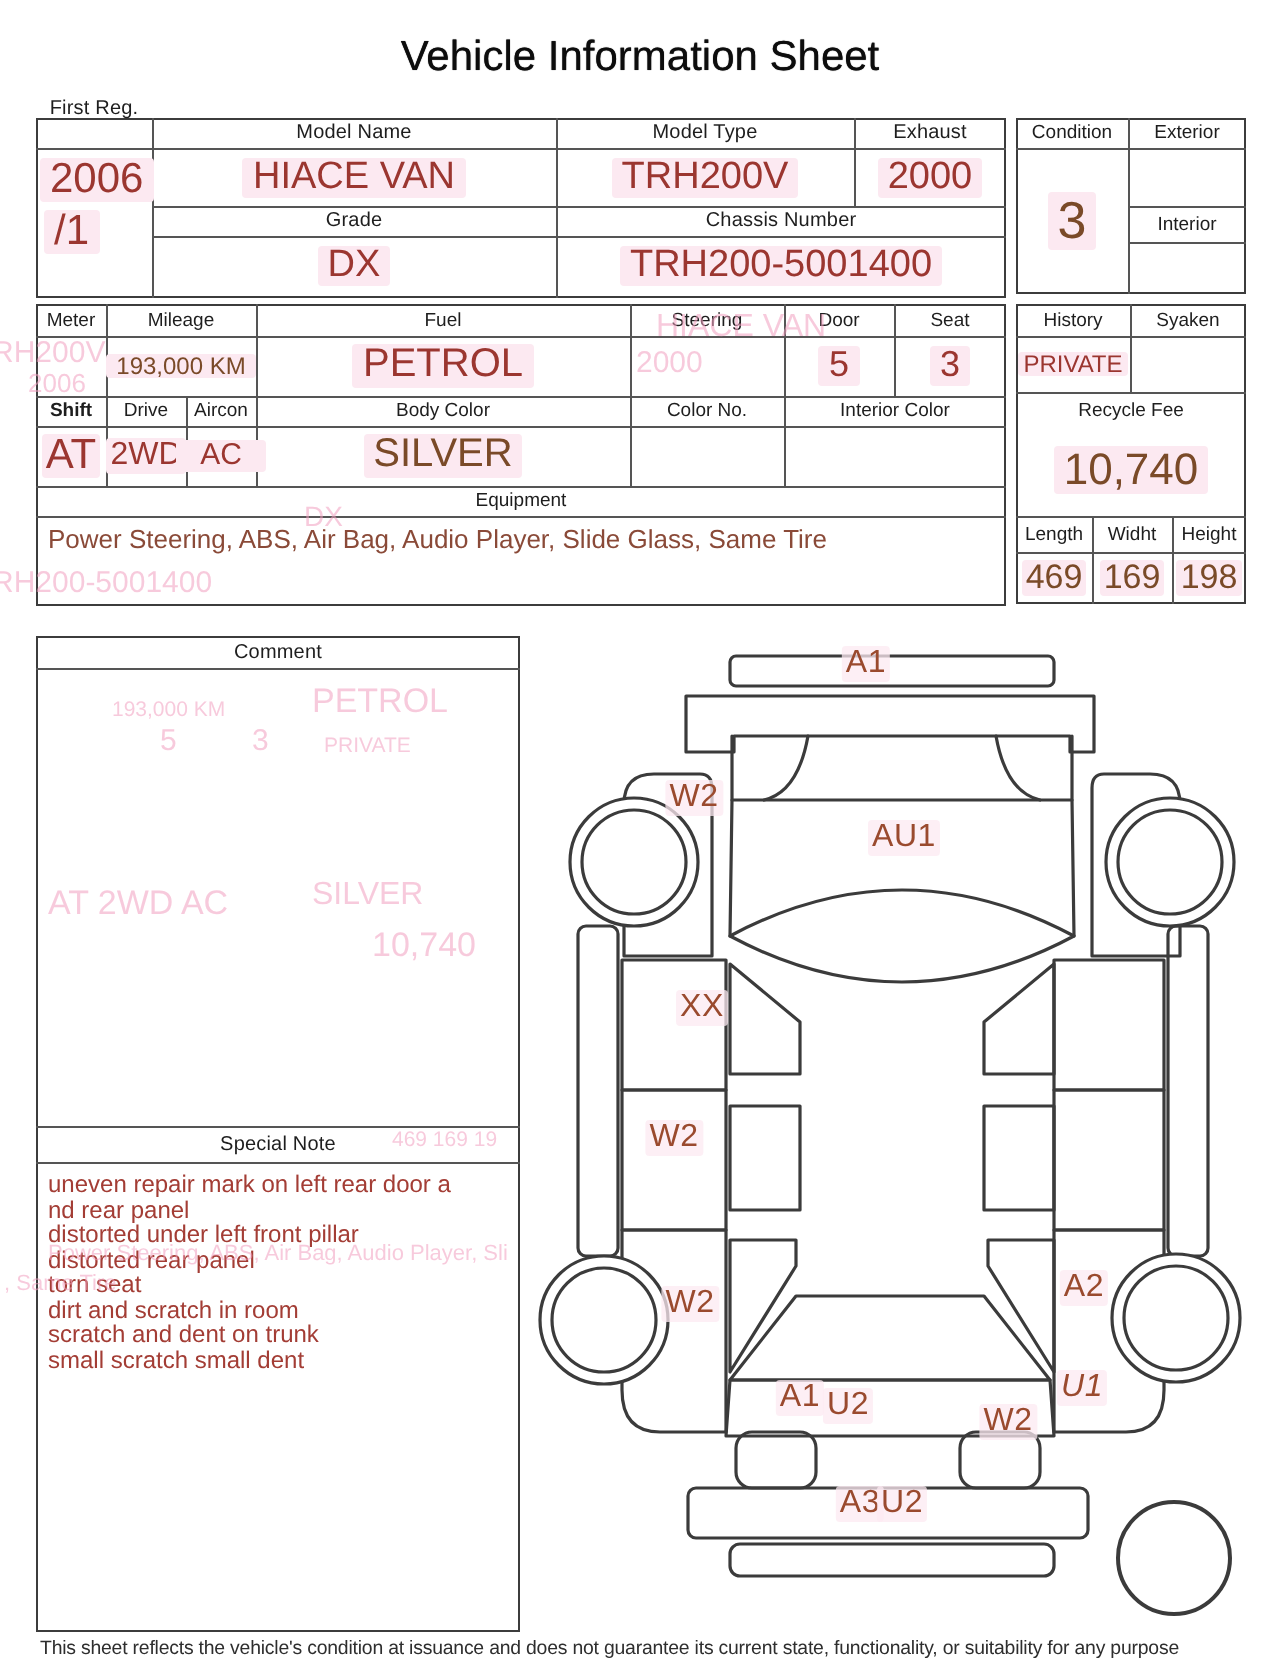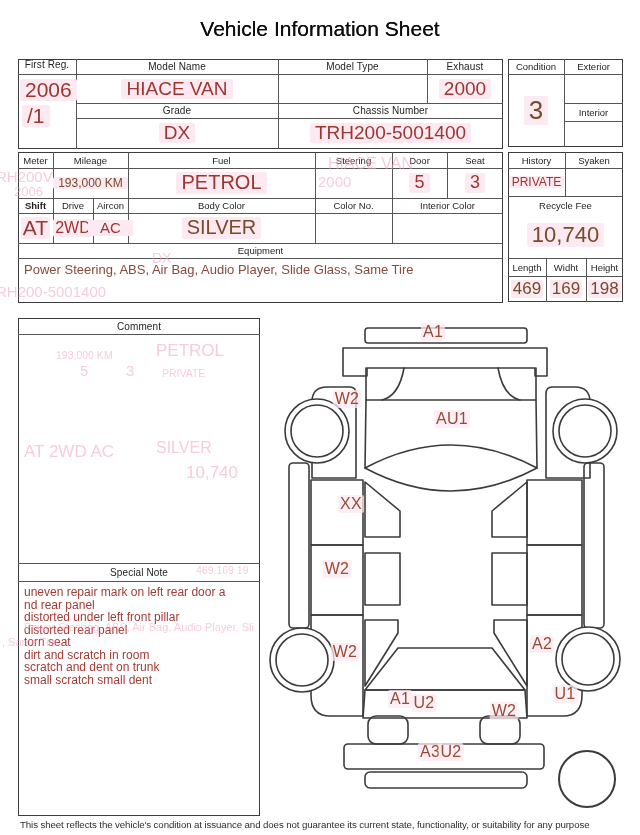--- a/index.html
+++ b/index.html
@@ -46,33 +46,36 @@
   <div class="title">Vehicle Information Sheet</div>
 
   <div class="frame" style="left:18px;top:59px;width:485px;height:90px;"></div>
   <div class="vl" style="left:76px;top:59px;height:90px;"></div>
   <div class="vl" style="left:278px;top:59px;height:90px;"></div>
   <div class="vl" style="left:427px;top:59px;height:44px;"></div>
   <div class="hz" style="left:18px;top:74px;width:485px;"></div>
   <div class="hz" style="left:76px;top:103px;width:427px;"></div>
   <div class="hz" style="left:76px;top:118px;width:427px;"></div>
 
-  <div class="cell lbl" style="left:18px;top:57px;width:58px;height:15px;">First Reg.</div>
+  <div class="cell lbl" style="left:18px;top:47px;width:58px;height:15px;">First Reg.</div>
   <div class="cell lbl" style="left:76px;top:59px;width:202px;height:15px;">Model Name</div>
   <div class="cell lbl" style="left:278px;top:59px;width:149px;height:15px;">Model Type</div>
   <div class="cell lbl" style="left:427px;top:59px;width:76px;height:15px;">Exhaust</div>
 
   <div class="cell red" style="left:20px;top:77px;width:56px;height:26px;font-size:21px;justify-content:flex-start;">
       <span class="pill">2006</span>
     </div>
   <div class="cell red" style="left:22px;top:103px;width:54px;height:26px;font-size:21px;justify-content:flex-start;">
       <span class="pill">/1</span>
     </div>
   <div class="cell red" style="left:76px;top:75px;width:202px;height:28px;font-size:19px;">
       <span class="pill">HIACE VAN</span>
+    </div>
+  <div class="cell red" style="left:278px;top:75px;width:149px;height:28px;font-size:19px;">
+      <span class="pill">TRH200V</span>
     </div>
   <div class="cell red" style="left:427px;top:75px;width:76px;height:28px;font-size:19px;">
       <span class="pill">2000</span>
     </div>
 
   <div class="cell lbl" style="left:76px;top:103px;width:202px;height:15px;">Grade</div>
   <div class="cell lbl" style="left:278px;top:103px;width:225px;height:15px;">Chassis Number</div>
   <div class="cell red" style="left:76px;top:118px;width:202px;height:30px;font-size:19px;">
       <span class="pill">DX</span>
     </div>
@@ -247,21 +250,21 @@
   </svg>
 
   <div style="position:absolute;left:265px;top:315px;width:375px;height:500px;z-index:2;">
     <span class="diag-lbl" style="left:168px;top:8px;">A1</span>
     <span class="diag-lbl" style="left:82px;top:75px;">W2</span>
     <span class="diag-lbl" style="left:187px;top:95px;">AU1</span>
     <span class="diag-lbl" style="left:86px;top:180px;">XX</span>
     <span class="diag-lbl" style="left:72px;top:245px;">W2</span>
     <span class="diag-lbl" style="left:80px;top:328px;">W2</span>
     <span class="diag-lbl" style="left:277px;top:320px;">A2</span>
-    <span class="diag-lbl" style="left:300px;top:370px;">U1</span>
+    <span class="diag-lbl" style="left:276px;top:370px;font-style:italic;">U1</span>
     <span class="diag-lbl" style="left:135px;top:375px;">A1</span>
     <span class="diag-lbl" style="left:159px;top:379px;">U2</span>
     <span class="diag-lbl" style="left:239px;top:387px;">W2</span>
     <span class="diag-lbl" style="left:165px;top:428px;">A3</span>
     <span class="diag-lbl" style="left:186px;top:428px;">U2</span>
   </div>
 
   <span class="ghost g0">RH200V</span>
   <span class="ghost g1">2006</span>
   <span class="ghost g2">HIACE VAN</span>

